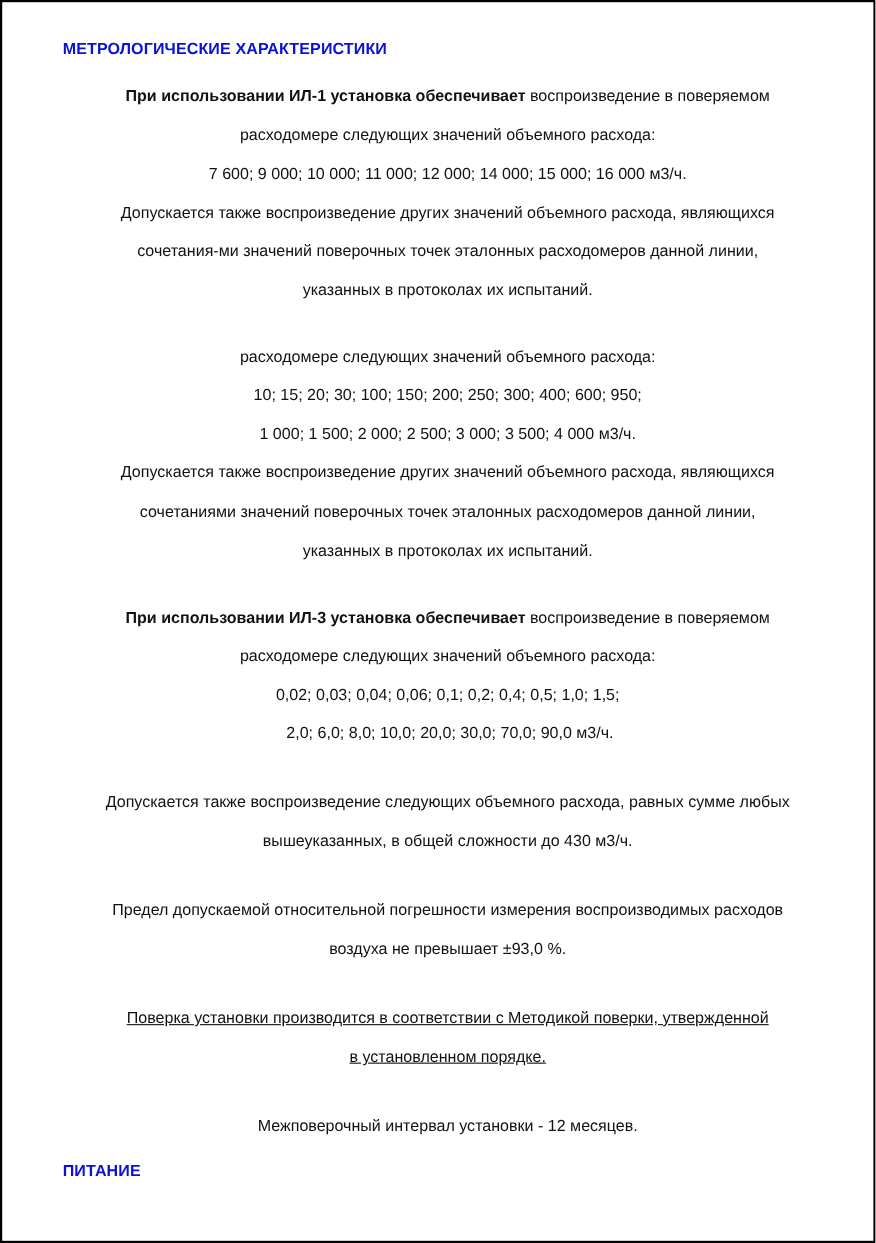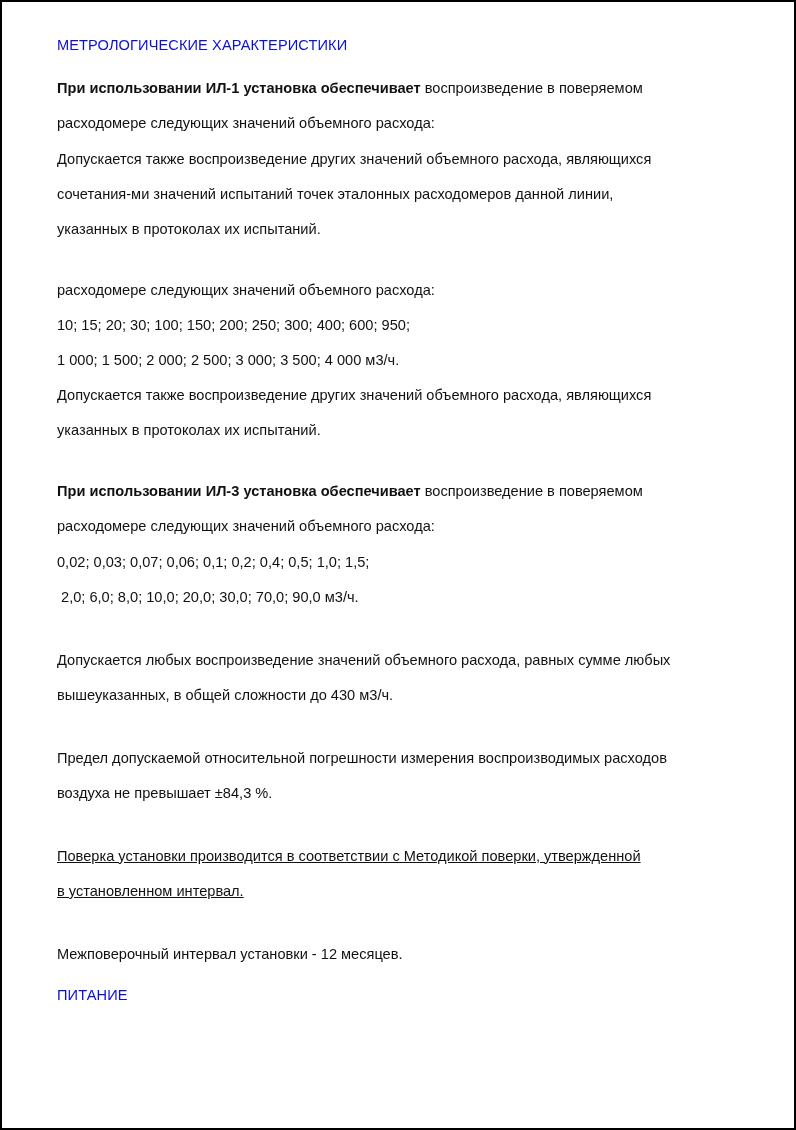--- a/index.html
+++ b/index.html
@@ -14,73 +14,75 @@
   .content {
     position: absolute;
     left: 55px; top: 35px; width: 700px;
     font-family: "Liberation Sans", sans-serif;
     font-size: 14.6px;
     line-height: 17.6px;
     color: #111;
   }
   .h {
     color: #0b10d8;
-    font-weight: normal;
+    font-weight: bold;
     font-size: 14.6px;
     margin: 0 0 8px 0;
     letter-spacing: 0.1px;
   }
-  .p { margin: 0 0 8px 0; white-space: pre-line; }
+  .p { margin: 0 0 8px 0; white-space: pre-line; text-align: center; }
   .line { display: block; white-space: pre; }
   b { font-weight: bold; }
 </style>
 </head>
 <body>
 
 <div class="page">
   <div class="content">
 
     <div class="h">МЕТРОЛОГИЧЕСКИЕ ХАРАКТЕРИСТИКИ</div>
 
     <div class="p">
       <span class="line"><b>При использовании ИЛ-1 установка обеспечивает</b><span> воспроизведение в поверяемом</span></span>
       <span class="line">расходомере следующих значений объемного расхода:</span>
+      <span class="line">7 600; 9 000; 10 000; 11 000; 12 000; 14 000; 15 000; 16 000 м3/ч.</span>
       <span class="line">Допускается также воспроизведение других значений объемного расхода, являющихся</span>
-      <span class="line">сочетания-ми значений испытаний точек эталонных расходомеров данной линии,</span>
+      <span class="line">сочетания-ми значений поверочных точек эталонных расходомеров данной линии,</span>
       <span class="line">указанных в протоколах их испытаний.</span>
     </div>
 
     <div class="p">
       <span class="line">расходомере следующих значений объемного расхода:</span>
       <span class="line">10; 15; 20; 30; 100; 150; 200; 250; 300; 400; 600; 950;</span>
       <span class="line">1 000; 1 500; 2 000; 2 500; 3 000; 3 500; 4 000 м3/ч.</span>
       <span class="line">Допускается также воспроизведение других значений объемного расхода, являющихся</span>
+      <span class="line">сочетаниями значений поверочных точек эталонных расходомеров данной линии,</span>
       <span class="line">указанных в протоколах их испытаний.</span>
     </div>
 
     <div class="p" style="margin-bottom:10px;">
       <span class="line"><b>При использовании ИЛ-3 установка обеспечивает</b><span> воспроизведение в поверяемом</span></span>
       <span class="line">расходомере следующих значений объемного расхода:</span>
-      <span class="line">0,02; 0,03; 0,07; 0,06; 0,1; 0,2; 0,4; 0,5; 1,0; 1,5;</span>
+      <span class="line">0,02; 0,03; 0,04; 0,06; 0,1; 0,2; 0,4; 0,5; 1,0; 1,5;</span>
       <span class="line"> 2,0; 6,0; 8,0; 10,0; 20,0; 30,0; 70,0; 90,0 м3/ч.</span>
     </div>
 
     <div class="p" style="margin-bottom:10px;">
-      <span class="line">Допускается любых воспроизведение значений объемного расхода, равных сумме любых</span>
+      <span class="line">Допускается также воспроизведение следующих объемного расхода, равных сумме любых</span>
       <span class="line">вышеуказанных, в общей сложности до 430 м3/ч.</span>
     </div>
 
     <div class="p" style="margin-bottom:10px;">
       <span class="line">Предел допускаемой относительной погрешности измерения воспроизводимых расходов</span>
-      <span class="line">воздуха не превышает ±84,3 %.</span>
+      <span class="line">воздуха не превышает ±93,0 %.</span>
     </div>
 
     <div class="p" style="margin-bottom:10px;text-decoration:underline;">
       <span class="line">Поверка установки производится в соответствии с Методикой поверки, утвержденной</span>
-      <span class="line">в установленном интервал.</span>
+      <span class="line">в установленном порядке.</span>
     </div>
 
     <div class="p" style="margin-bottom:6px;">
       <span class="line">Межповерочный интервал установки - 12 месяцев.</span>
     </div>
 
     <div class="h" style="margin-bottom:10px;">ПИТАНИЕ</div>
 
   </div>
 </div>

